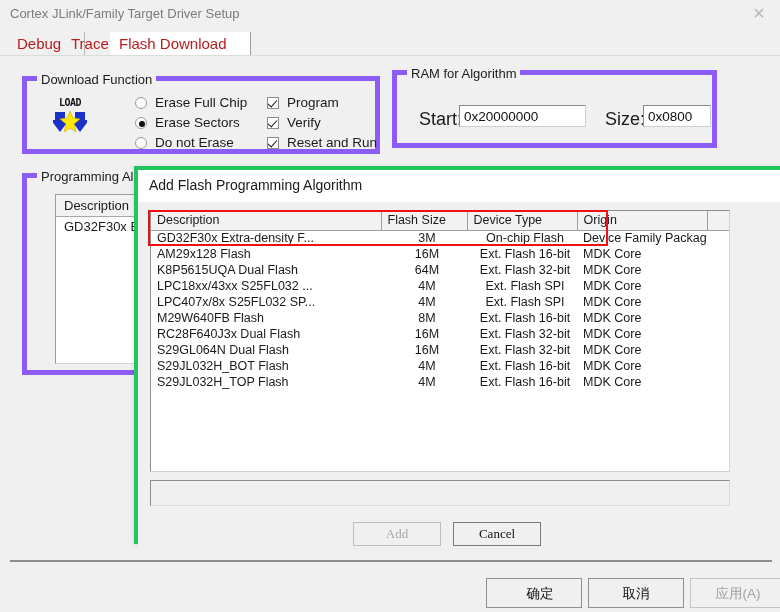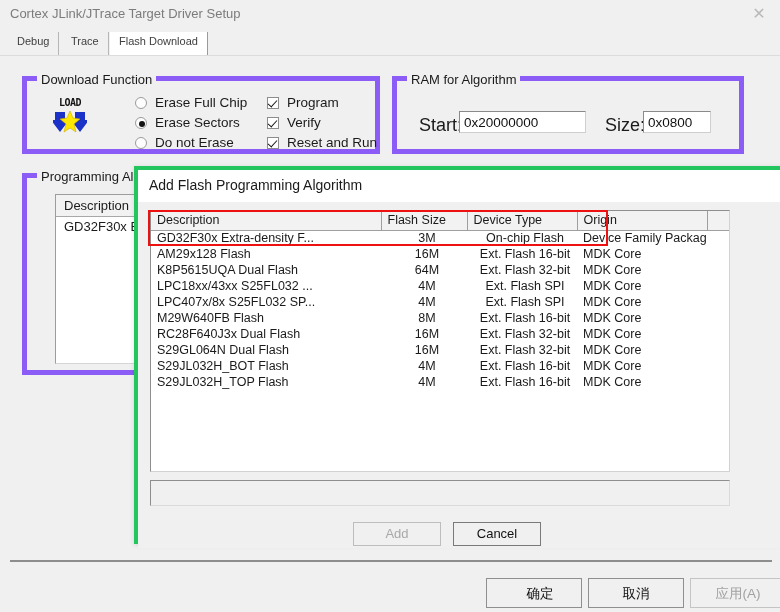--- a/index.html
+++ b/index.html
@@ -38,22 +38,22 @@
 
   
   .tabstrip {
     position: absolute; left: 0; top: 30px;
     width: 780px; height: 25px;
     background: #f0f0f0;
   }
   .tab {
     position: absolute; top: 2px;
     height: 23px;
-    padding: 3px 9px 0 9px;
-    font-size: 11px; color: #404040;
+    padding: 3px 23px 0 9px;
+    font-size: 15px; color: #b91c1c;
     border-right: 1px solid #b6b6b6;
     white-space: nowrap;
     cursor: default;
   }
   .tab.active {
     background: #ffffff;
     border-right: 1px solid #9a9a9a;
   }
   #tab-debug { left: 8px; }
   #tab-trace { left: 62px; }
@@ -74,21 +74,21 @@
   }
   .groupbox > .gb-title {
     position: absolute; top: -9px; left: 10px;
     background: #f0f0f0;
     padding: 0 4px;
     font-size: 13px; color: #1a1a1a;
     white-space: nowrap;
   }
 
   #gb-download { left: 22px; top: 76px; width: 358px; height: 78px; }
-  #gb-ram      { left: 392px; top: 76px; width: 352px; height: 78px; text-decoration: underline; }
+  #gb-ram      { left: 392px; top: 70px; width: 325px; height: 78px; text-decoration: underline; }
   #gb-progalg  { left: 22px; top: 173px; width: 700px; height: 202px; }
 
   
   .load-icon {
     position: absolute; left: 24px; top: 16px;
     width: 38px; height: 40px;
   }
   .load-icon .load-word {
     position: absolute; left: 0; top: 0;
     width: 38px; text-align: center;
@@ -301,34 +301,34 @@
   }
 
   
   .dbtn {
     position: absolute; top: 320px;
     width: 88px; height: 24px;
     background: #f0f0f0;
     border: 1px solid #7a7a7a;
     font-size: 13px; color: #111;
     text-align: center; line-height: 22px;
-    font-family: Liberation Sans, sans-serif;
+    font-family: Liberation Serif, serif;
     cursor: default;
   }
   .dbtn.disabled { color: #a8a8a8; border-color: #bdbdbd; }
   #dbtn-add    { left: 215px; }
   #dbtn-cancel { left: 315px; }
 </style>
 </head>
 <body>
 
 <div id="app">
 
   <div class="titlebar">
-    <div class="titlebar-text">Cortex JLink/JTrace Target Driver Setup</div>
+    <div class="titlebar-text">Cortex JLink/Family Target Driver Setup</div>
     <div class="titlebar-close">✕</div>
   </div>
 
   <div class="tabstrip">
     <div class="tab" id="tab-debug">Debug</div>
     <div class="tab" id="tab-trace">Trace</div>
     <div class="tab active" id="tab-flash">Flash Download</div>
   </div>
 
   <div class="tabpage"></div>

